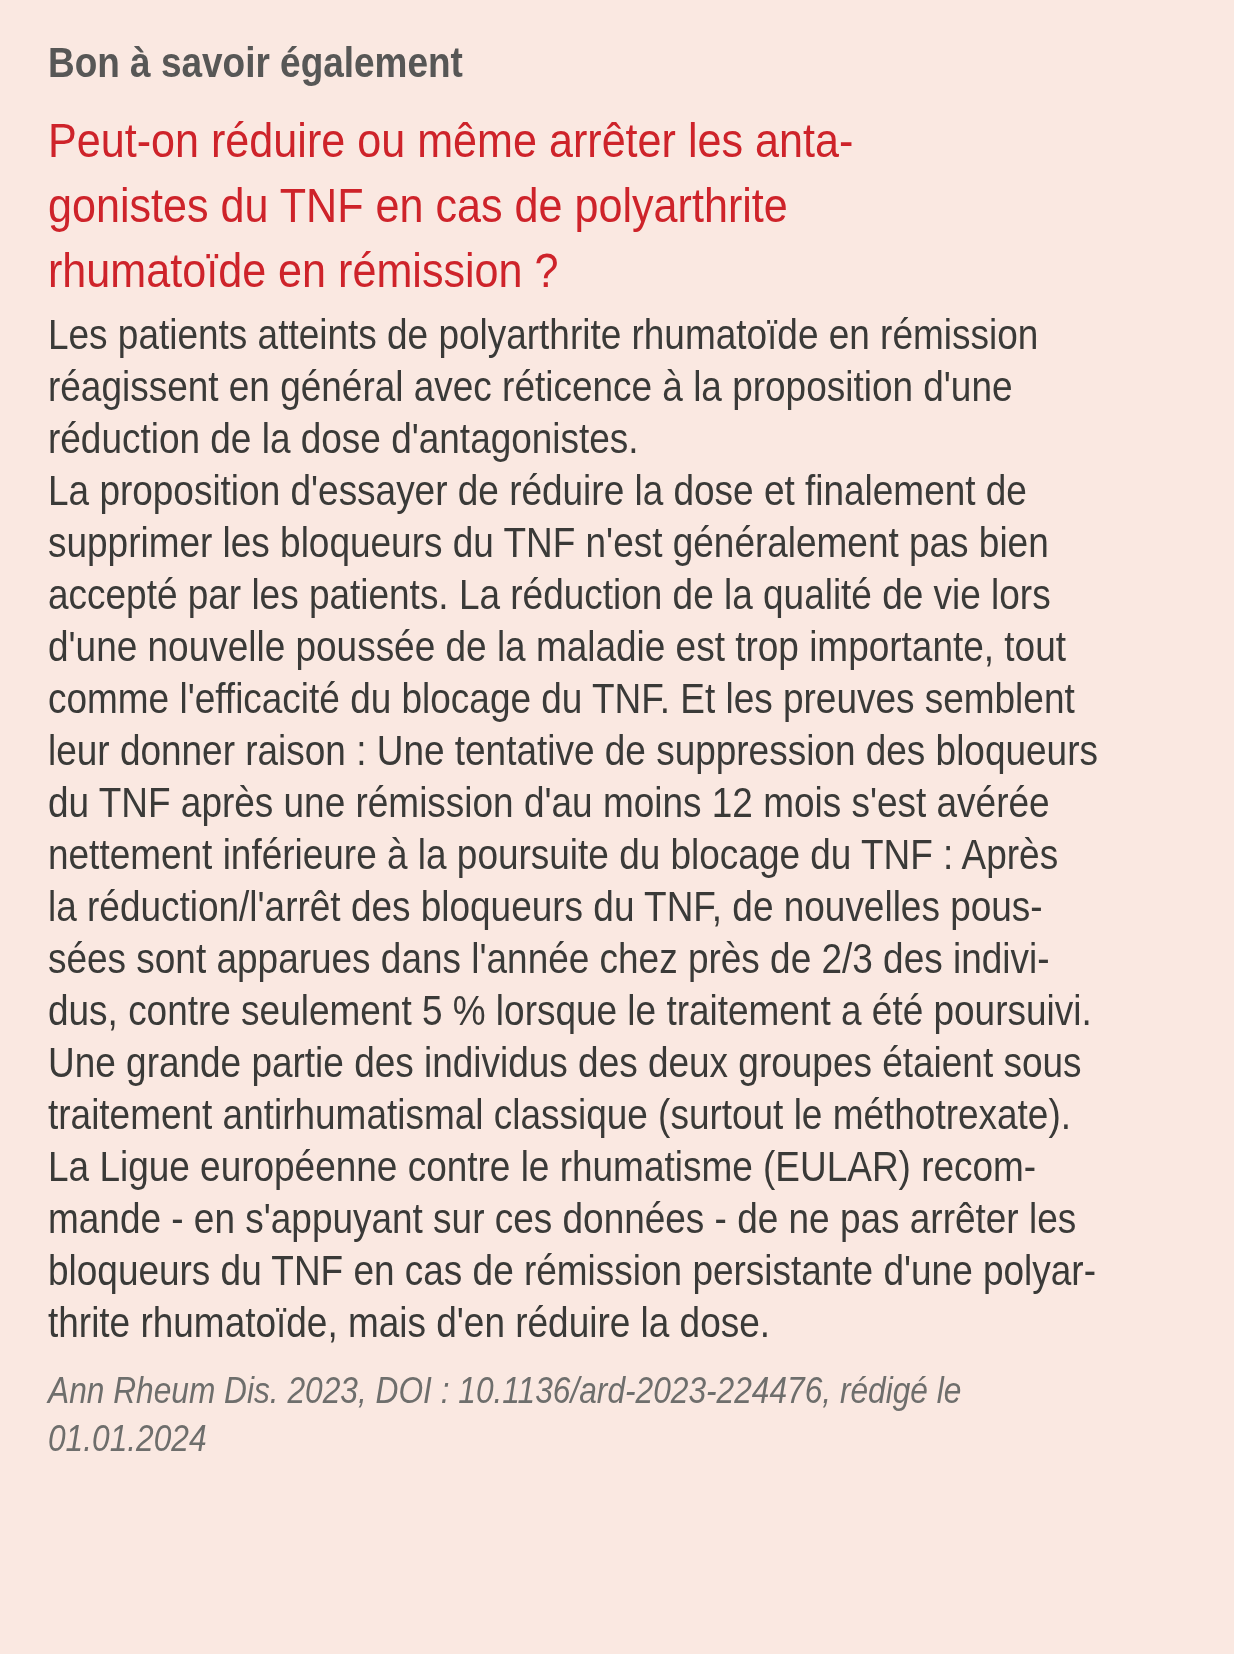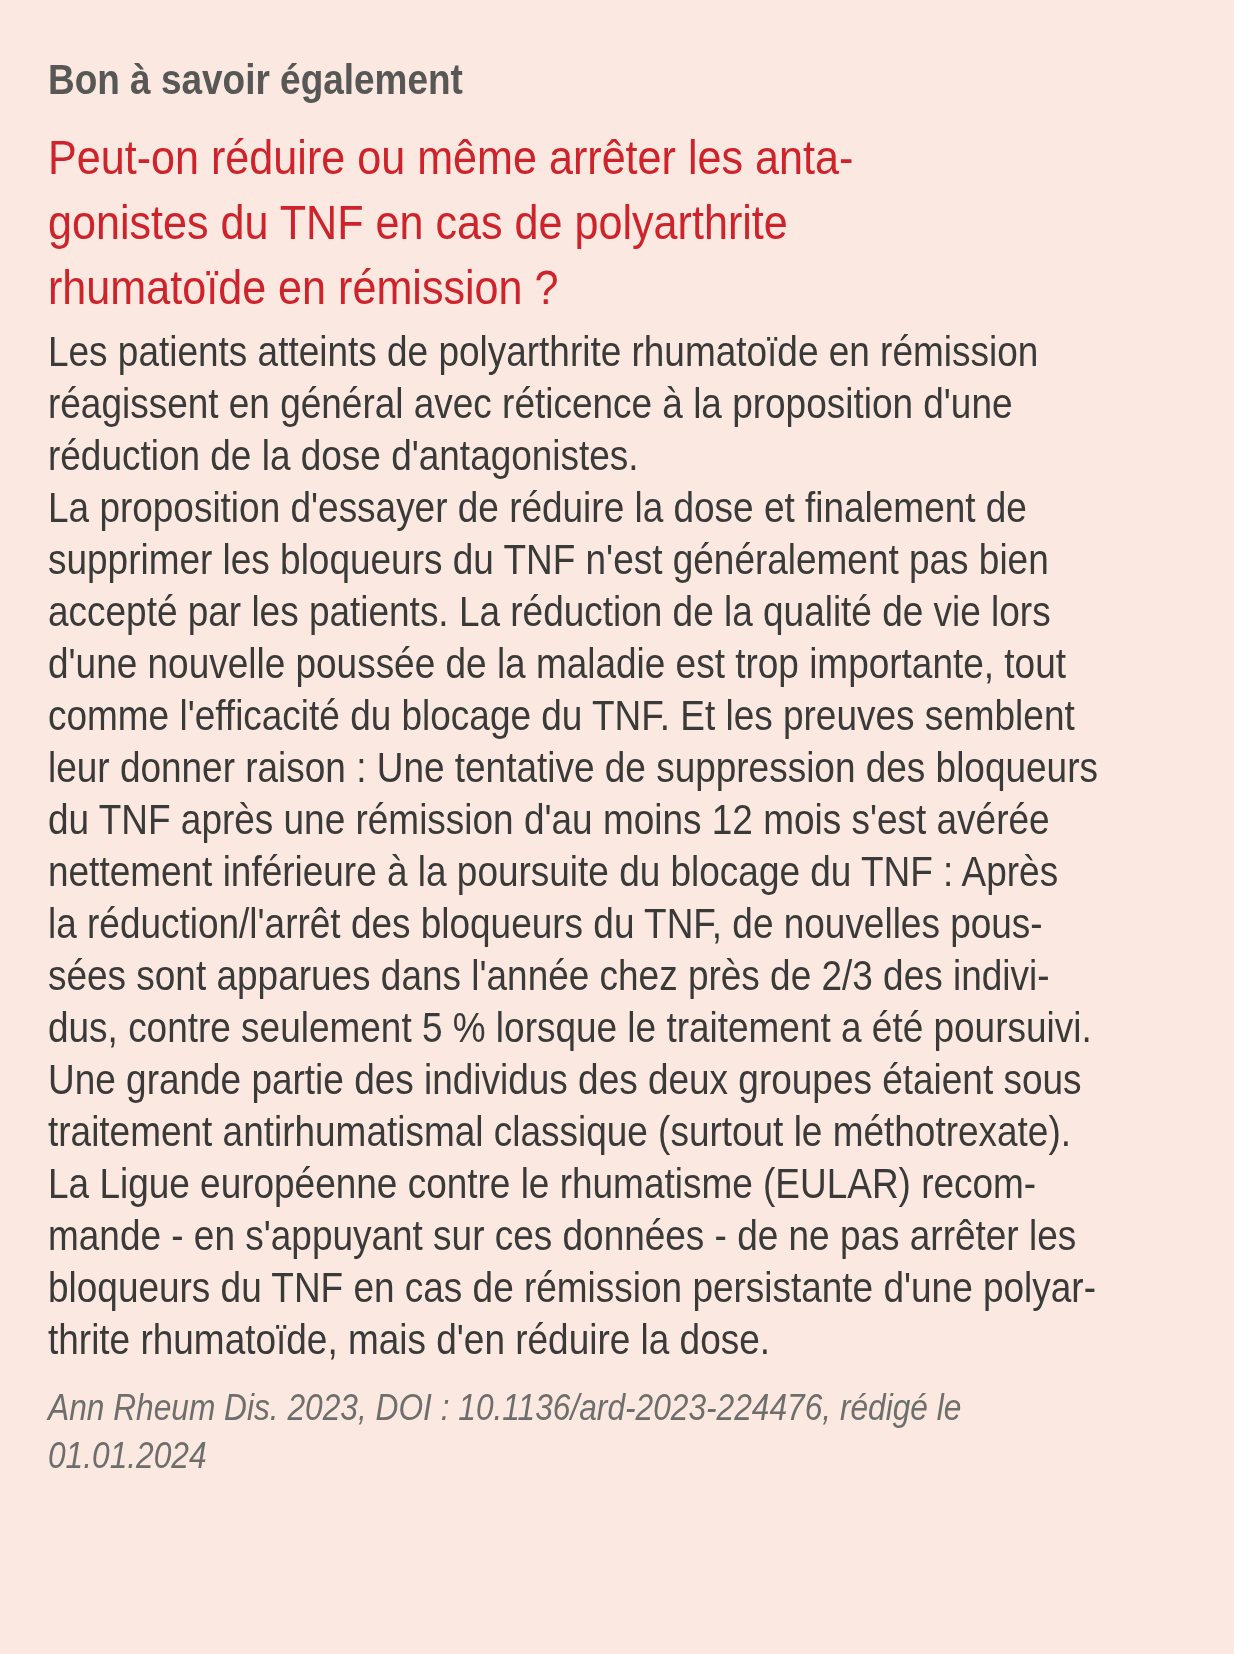--- a/index.html
+++ b/index.html
@@ -11,21 +11,21 @@
     height: 1654px;
     background: #FAE8E1;
     overflow: hidden;
     font-family: "Liberation Sans", "DejaVu Sans", sans-serif;
   }
   .page {
     width: 1234px;
     height: 1654px;
     background: #FAE8E1;
     box-sizing: border-box;
-    padding: 57px 0 0 48px;
+    padding: 40px 0 0 48px;
     overflow: hidden;
   }
   
   .condensed {
     width: 1293px;
     transform: scaleX(0.88);
     transform-origin: 0 0;
   }
   .kicker {
     font-size: 42px;

